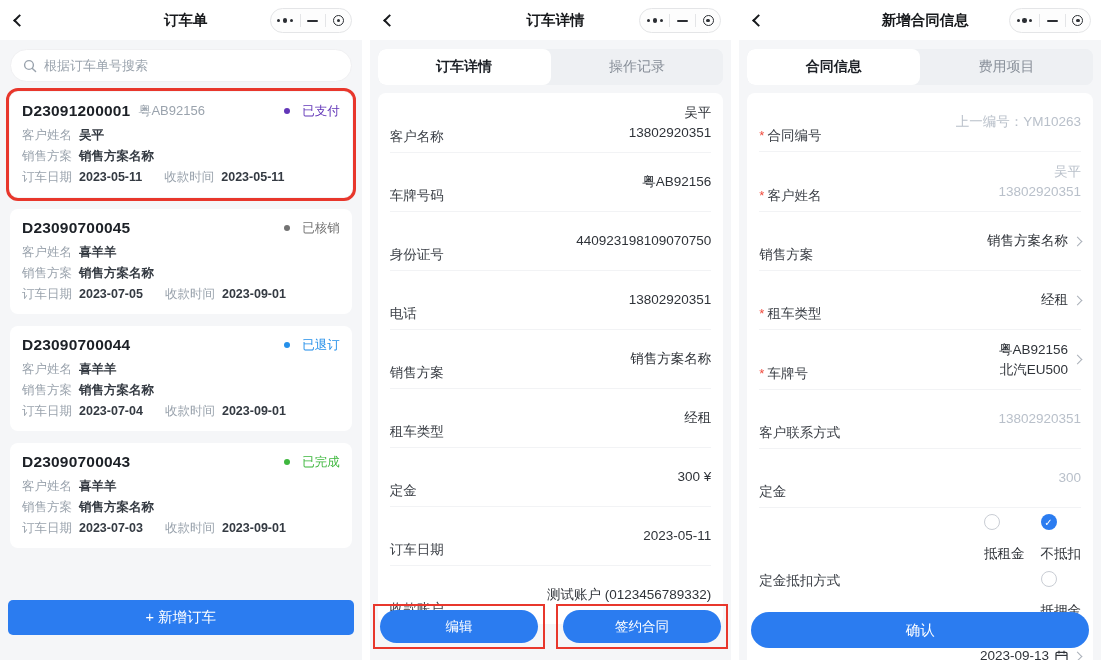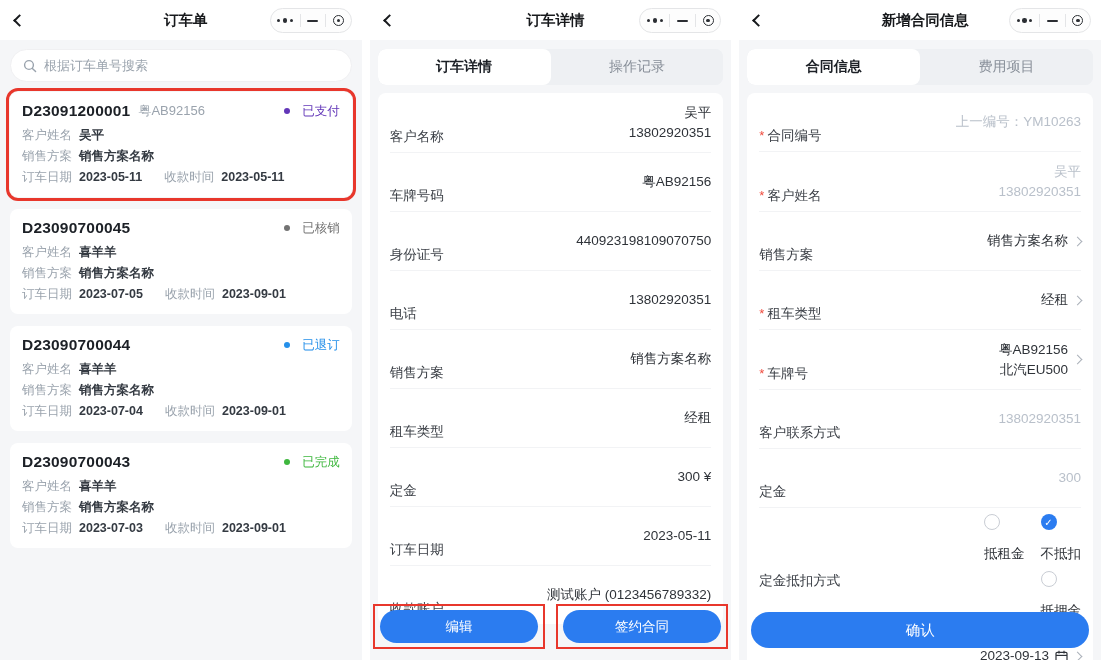--- a/index.html
+++ b/index.html
@@ -217,20 +217,21 @@
             <span class="v">销售方案名称</span>
           </div>
         <div class="kv dates">
           <span class="k">订车日期</span>
             <span class="v">2023-07-03</span>
           <span class="k k2">收款时间</span>
             <span class="v">2023-09-01</span>
         </div>
       </div>
     </div>
+    <button class="add-btn">+ 新增订车</button>
   </section>
 
   <section class="panel">
     <header class="bar">
       <span class="back">
           <i class="chev-left"></i>
         </span>
       <div class="bar-title">订车详情</div>
       <div class="capsule">
         <span class="cap-more">

